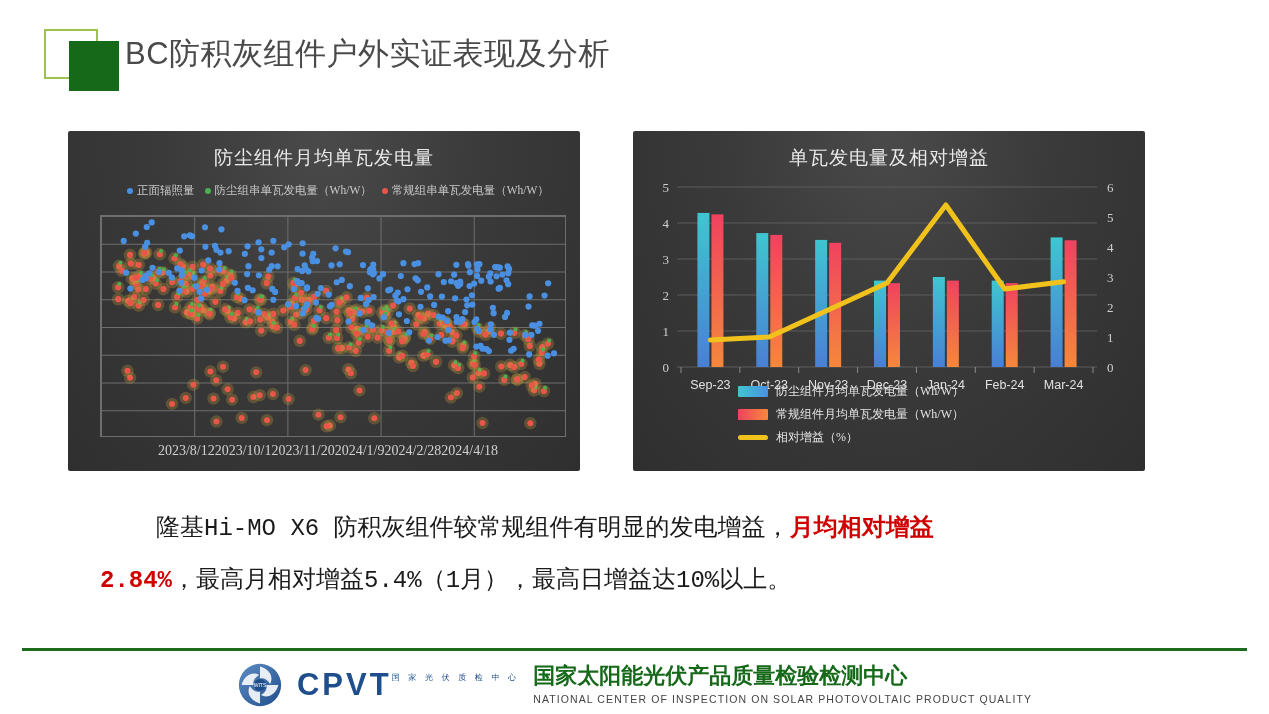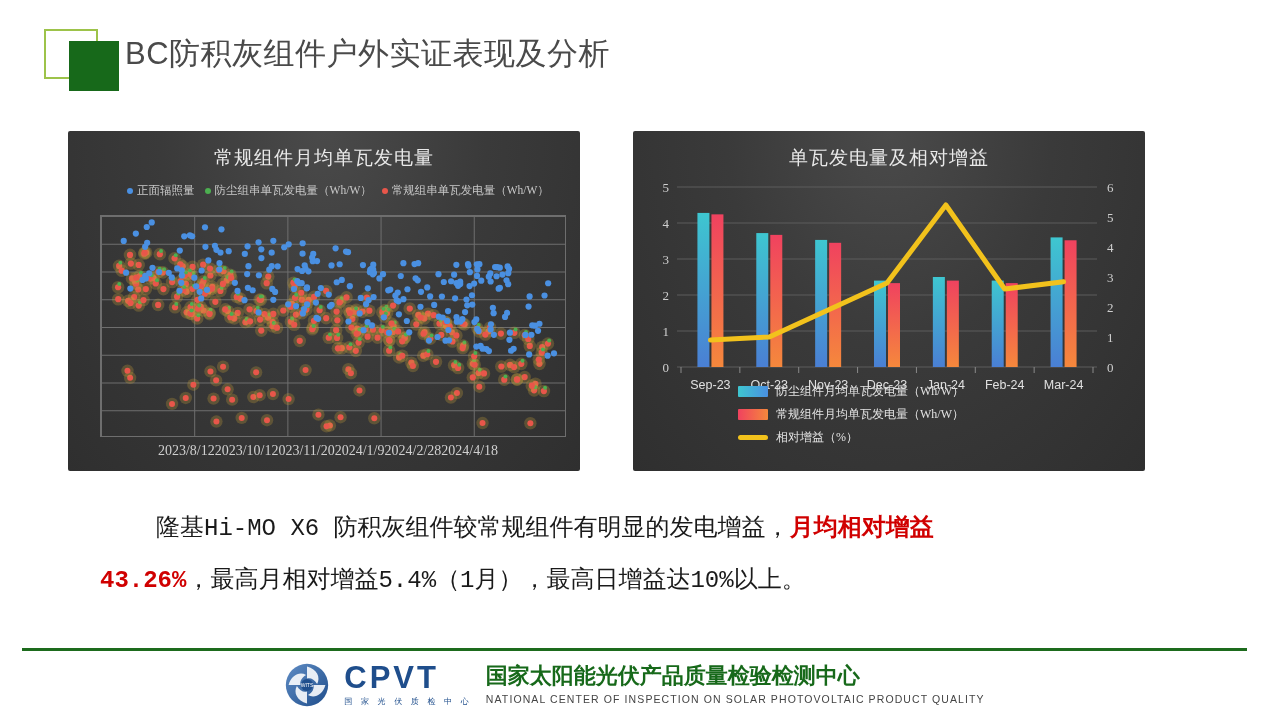--- a/index.html
+++ b/index.html
@@ -100,21 +100,21 @@
   
   .foot-rule {
     position:absolute; left:22px; top:648px; width:1225px; height:3px;
     background:#1d6b1d;
   }
   .footer {
     position:absolute; left:0; top:655px; width:1269px; height:59px;
     display:flex; justify-content:center; align-items:center; gap:14px;
   }
   .logo-mark { width:46px; height:46px; flex:0 0 auto; }
-  .logo-text-block { display:flex; flex-direction:column; justify-content:flex-end; }
+  .logo-text-block { display:flex; justify-content:flex-end; }
   .cpvt-word {
     font-size:31px; color:#1f4e8c; letter-spacing:3px; line-height:1;
     font-family:"Liberation Sans", sans-serif; font-weight:bold;
   }
   .cpvt-sub {
     font-size:8px; color:#1f4e8c; letter-spacing:3.2px; margin-top:3px;
     font-family:"Liberation Sans", sans-serif;
   }
   .foot-cn {
     font-size:22px; color:#17691a; font-weight:bold; line-height:1.1;
@@ -128,21 +128,21 @@
 </head>
 <body>
 
 <div class="hdr-marks">
   <div class="mark-outline"></div>
   <div class="mark-fill"></div>
 </div>
 <div class="page-title">BC防积灰组件户外实证表现及分析</div>
 
 <div class="panel panel-left">
-  <div class="chart-title">常规组件月均单瓦发电量</div>
+  <div class="chart-title">防尘组件月均单瓦发电量</div>
 
   <div class="lgd-row">
     <div class="lgd-item">
       <span class="lgd-dot" style="background:#4a90e2"></span>
       <span class="lgd-txt">正面辐照量</span>
     </div>
     <div class="lgd-item">
       <span class="lgd-dot" style="background:#4caf50"></span>
       <span class="lgd-txt">防尘组串单瓦发电量（Wh/W）</span>
     </div>
@@ -1097,21 +1097,21 @@
       <span class="rlgd-txt">相对增益（%）</span>
     </div>
   </div>
 </div>
 
 <div class="para">
   <span class="ln1">
     <span>隆基Hi-MO X6 防积灰组件较常规组件有明显的发电增益，</span><span class="em">月均相对增益</span>
   </span>
   <span class="ln2">
-    <span class="em">43.26%</span><span>，最高月相对增益5.4%（1月），最高日增益达10%以上。</span>
+    <span class="em">2.84%</span><span>，最高月相对增益5.4%（1月），最高日增益达10%以上。</span>
   </span>
 </div>
 
 <div class="foot-rule"></div>
 <div class="footer">
   <svg class="logo-mark" viewBox="0 0 100 100">
     <defs>
       <linearGradient id="swg" x1="0" y1="0" x2="1" y2="1">
         <stop offset="0%" stop-color="#5f8cc4"></stop>
         <stop offset="100%" stop-color="#1f4e8c"></stop>

